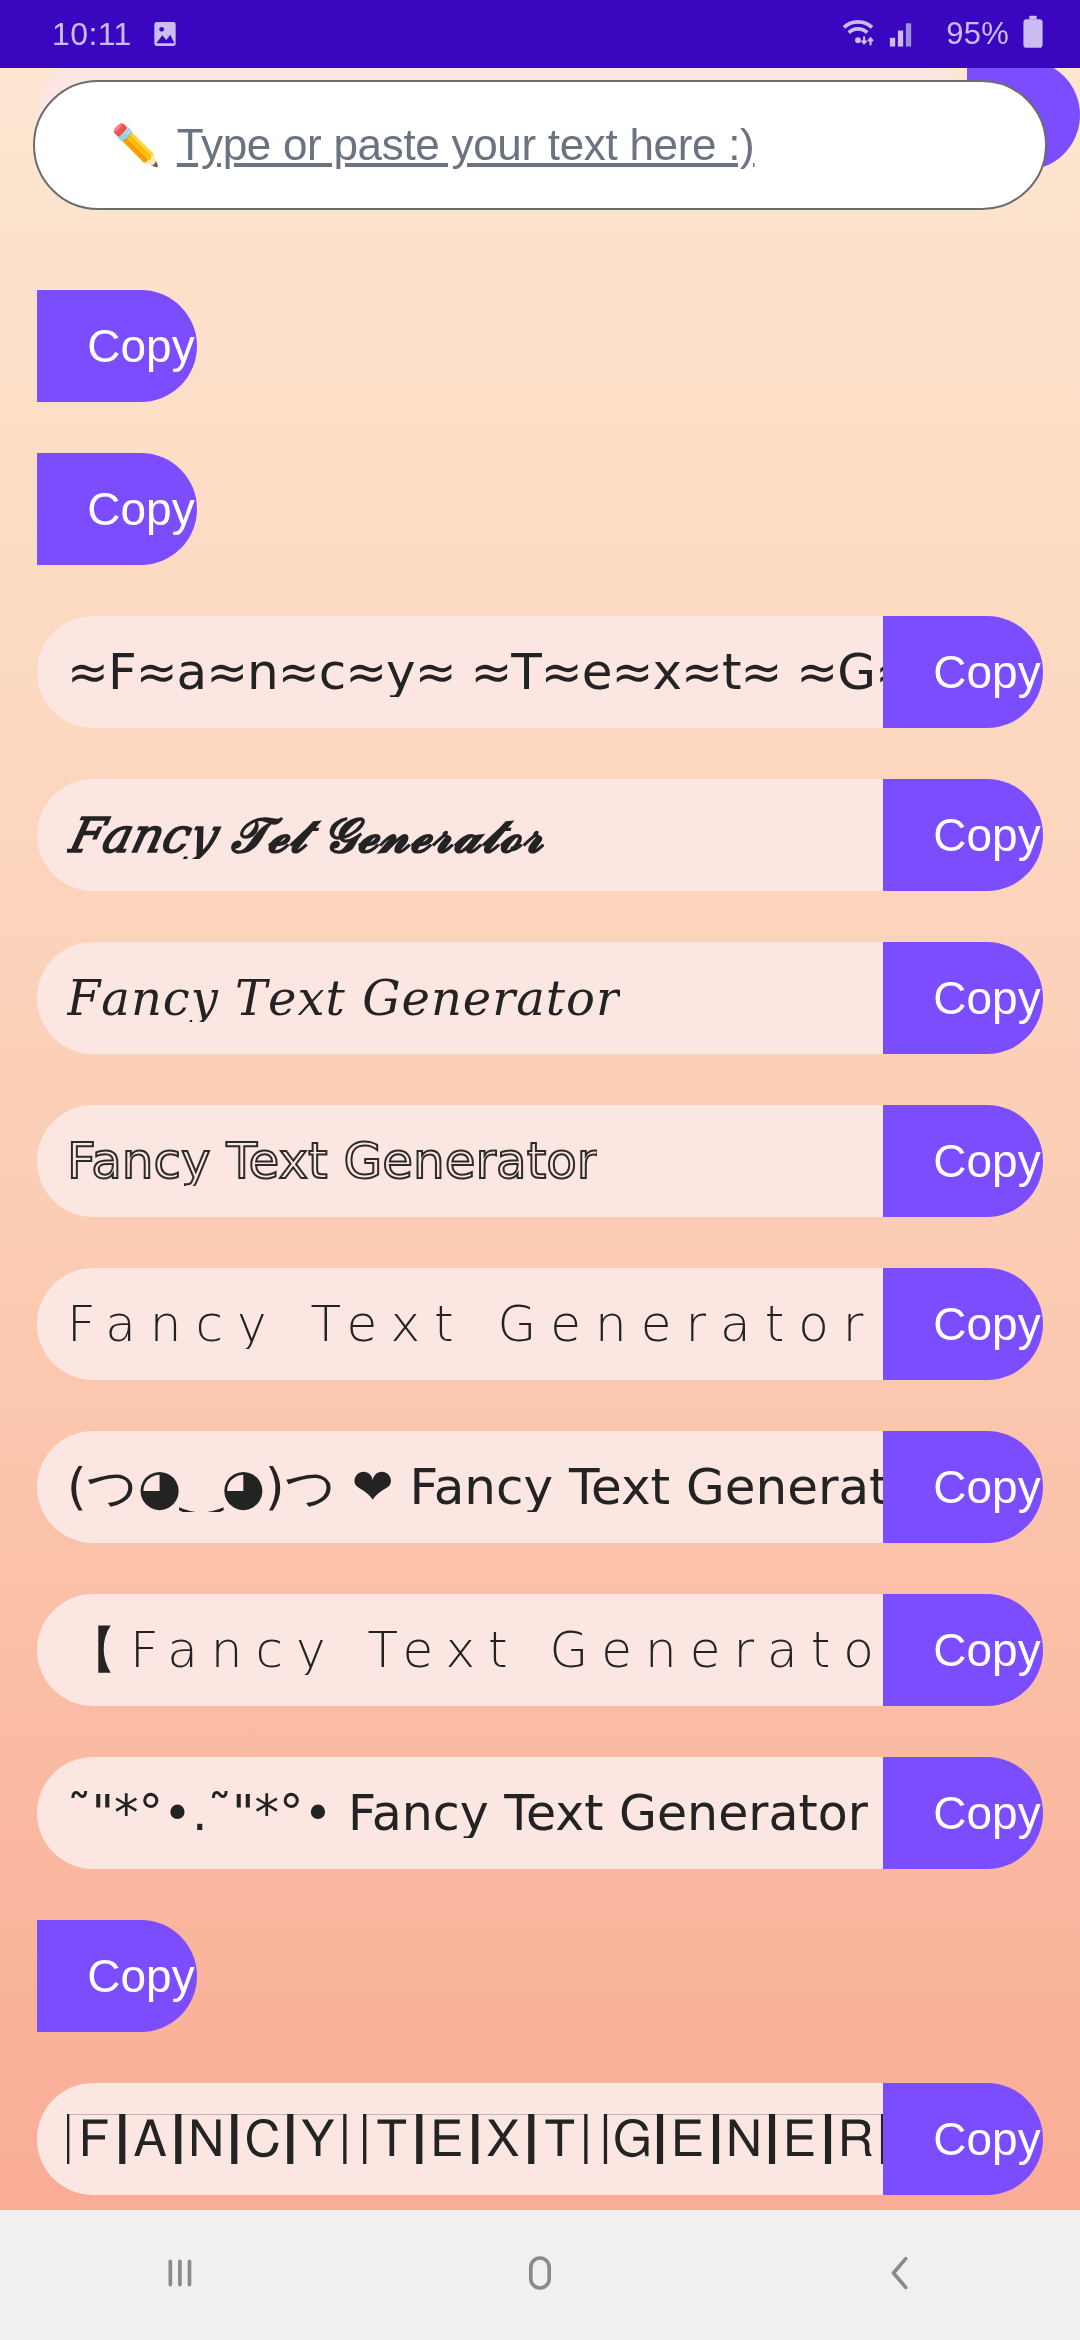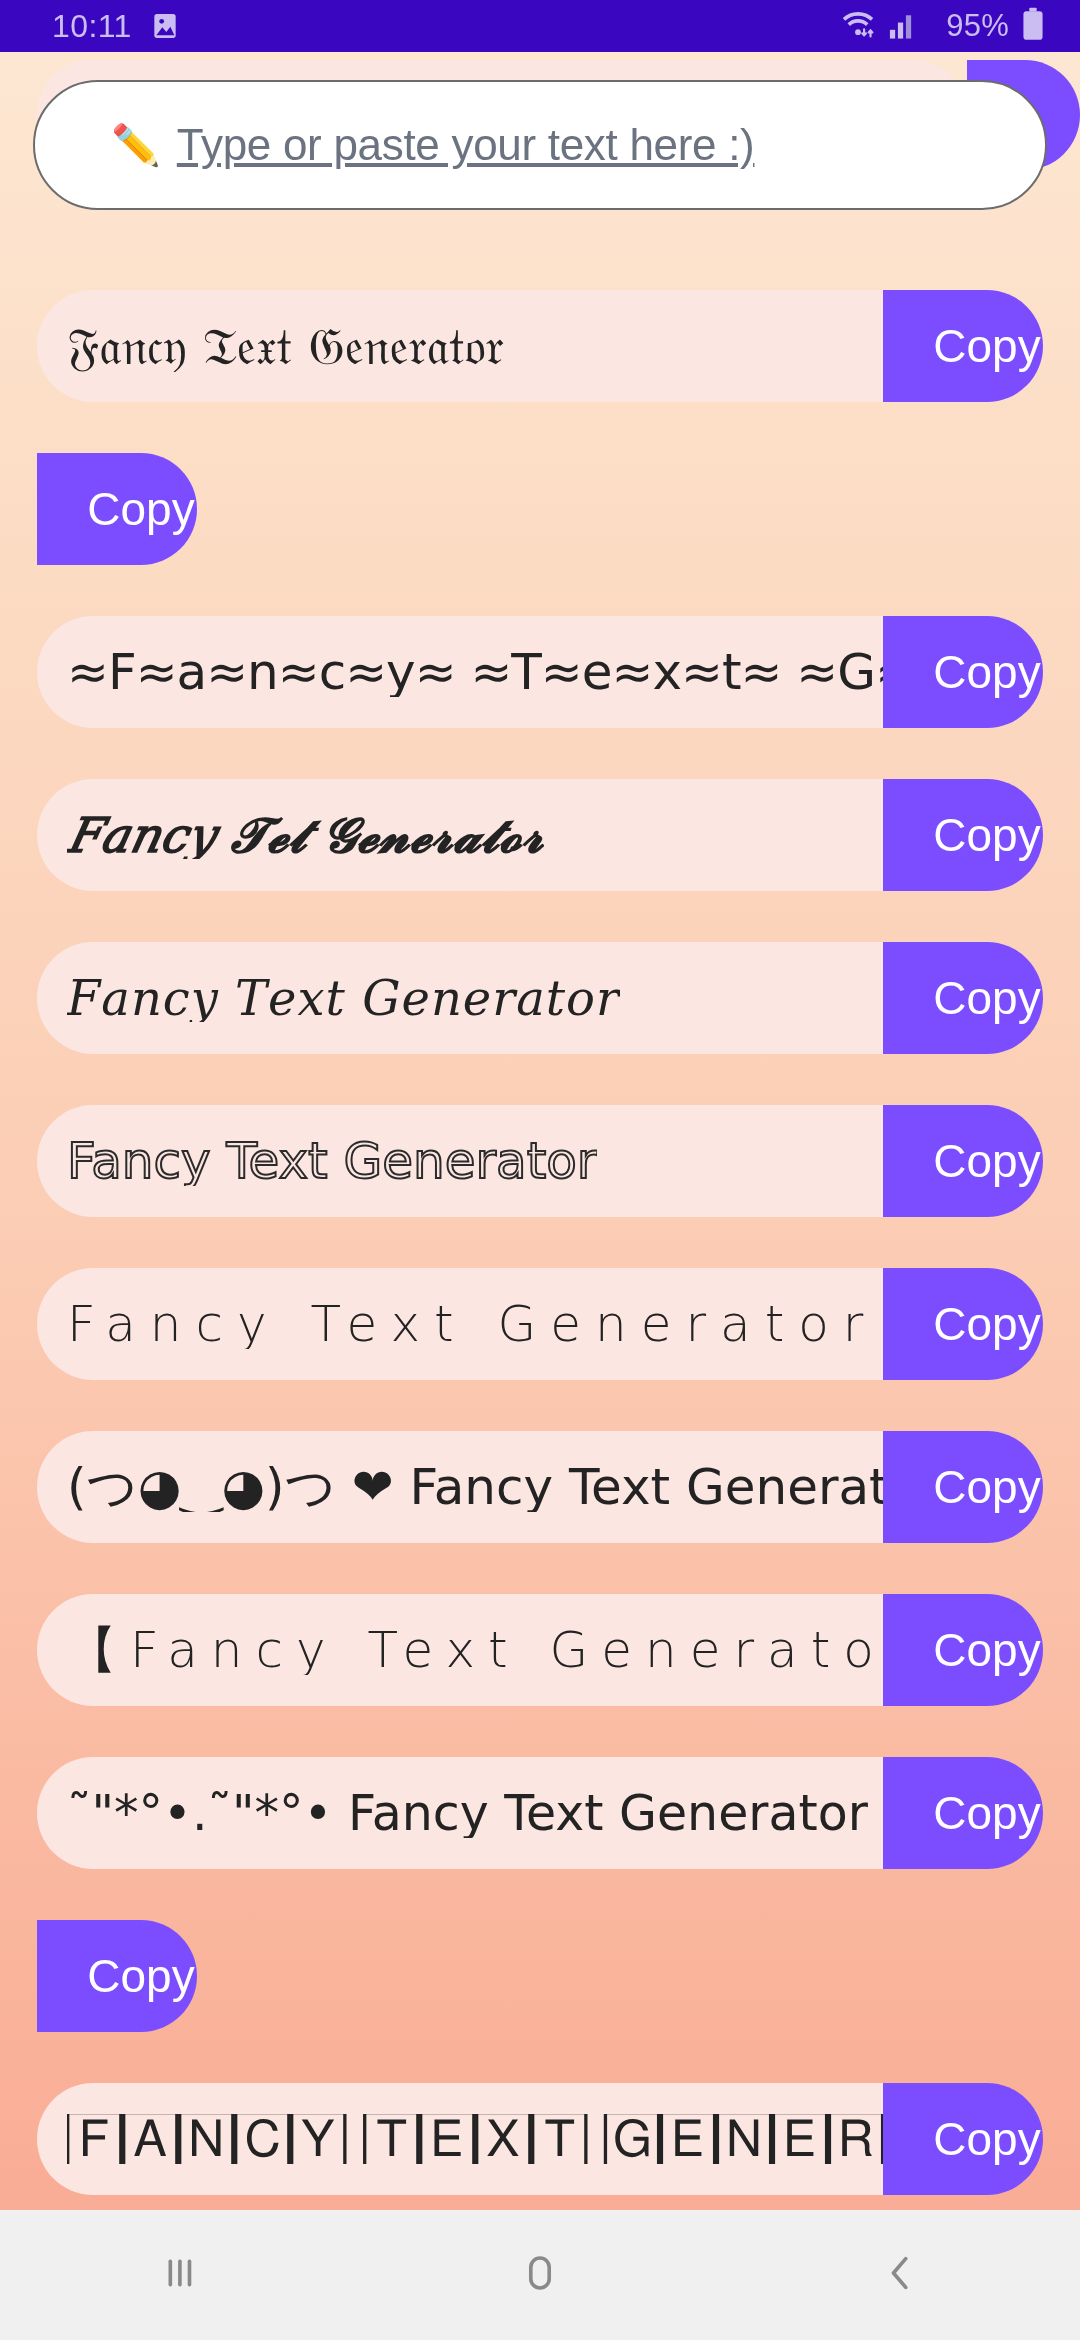--- a/index.html
+++ b/index.html
@@ -17,21 +17,21 @@
     height: 2340px;
     background: linear-gradient(180deg, #fde8d4 0%, #fcdcc4 22%, #fbcdb4 52%, #fab79f 80%, #f9a892 100%);
     overflow: hidden;
   }
 
   
   #status-bar {
     position: absolute;
     top: 0; left: 0;
     width: 1080px;
-    height: 52px;
+    height: 68px;
     background: #3a06c0;
     display: flex;
     align-items: center;
     justify-content: space-between;
     padding: 0 34px 0 52px;
     z-index: 40;
   }
   .sb-left { display:flex; align-items:center; gap:17px; }
   .sb-time {
     color: #cbbdf2;
@@ -250,23 +250,20 @@
 
   <div id="search-wrap">
     <div id="search-input-box">
       <span class="pencil">✏️</span>
       <span id="search-placeholder">Type or paste your text here :)</span>
     </div>
   </div>
 
   <div id="list">
       <div class="row" style="top: 0px;">
-        <div class="row-text-box" style="background: rgb(252, 230, 226);">
-          <span class="row-text st-fraktur">𝔉𝔞𝔫𝔠𝔶 𝔗𝔢𝔵𝔱 𝔊𝔢𝔫𝔢𝔯𝔞𝔱𝔬𝔯</span>
-        </div>
         <div class="copy-btn" style="background: rgb(124, 77, 255);">
           <span class="copy-label" style="color: rgb(255, 255, 255);">Copy</span>
         </div>
       </div>
       <div class="row" style="top: 163px;">
         <div class="copy-btn" style="background: rgb(124, 77, 255);">
           <span class="copy-label" style="color: rgb(255, 255, 255);">Copy</span>
         </div>
       </div>
       <div class="row" style="top: 326px;">

